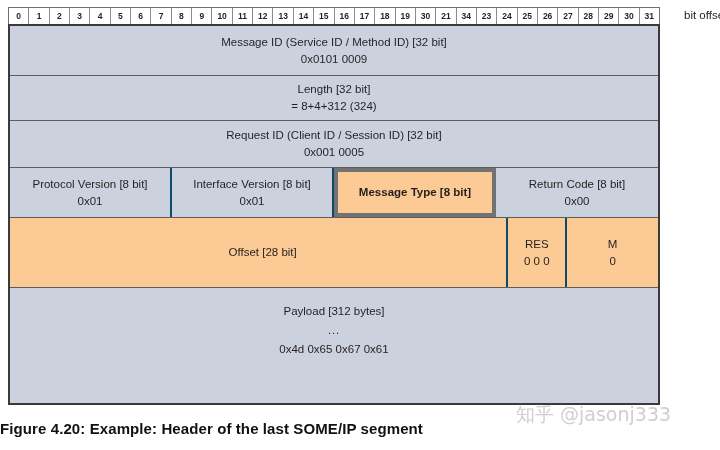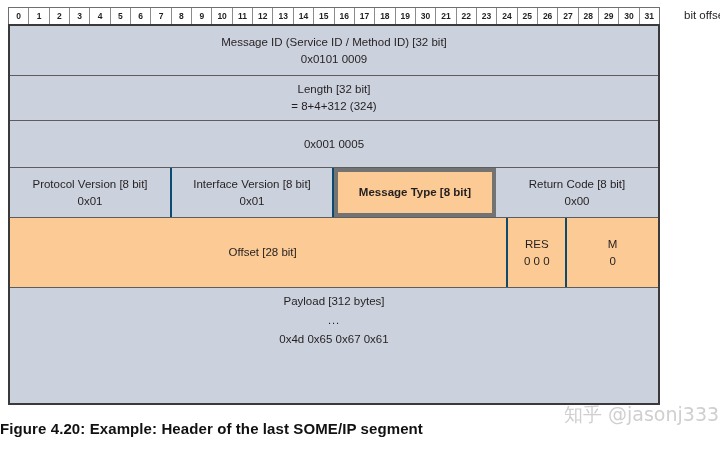--- a/index.html
+++ b/index.html
@@ -111,41 +111,41 @@
   .r-quad    { height: 50px; }
   .r-offset  { height: 70px; }
   .r-payload { height: 115px; border-bottom: none; }
 
   .w-full { width: 100%; }
   .w-quarter { width: 25%; }
   .w-offset { width: 76.9%; padding-left: 12px; }
   .w-res { width: 9.1%; }
   .w-m  { width: 14.0%; }
 
-  .r-payload .pcell { justify-content: flex-start; padding-top: 4px; }
+  .r-payload .pcell { justify-content: flex-start; padding-top: 14px; }
   .r-payload .ln { line-height: 19px; }
   .dots { letter-spacing: 1px; font-size: 11px; line-height: 16px; }
 
   
   .caption {
     position: absolute;
     left: 0;
     top: 420px;
     width: 720px;
     text-align: left;
     font-size: 15px;
     font-weight: bold;
     color: #111111;
     letter-spacing: 0.1px;
   }
 
   
   .watermark {
     position: absolute;
-    left: 564px;
+    left: 516px;
     top: 402px;
     font-size: 19px;
     color: #cfcfcf;
     white-space: nowrap;
     pointer-events: none;
     font-family: "DejaVu Sans", sans-serif;
   }
 </style>
 </head>
 <body>
@@ -168,21 +168,21 @@
     <div class="bit-cell">12</div>
     <div class="bit-cell">13</div>
     <div class="bit-cell">14</div>
     <div class="bit-cell">15</div>
     <div class="bit-cell">16</div>
     <div class="bit-cell">17</div>
     <div class="bit-cell">18</div>
     <div class="bit-cell">19</div>
     <div class="bit-cell">30</div>
     <div class="bit-cell">21</div>
-    <div class="bit-cell">22</div>
+    <div class="bit-cell">34</div>
     <div class="bit-cell">23</div>
     <div class="bit-cell">24</div>
     <div class="bit-cell">25</div>
     <div class="bit-cell">26</div>
     <div class="bit-cell">27</div>
     <div class="bit-cell">28</div>
     <div class="bit-cell">29</div>
     <div class="bit-cell">30</div>
     <div class="bit-cell">31</div>
   </div>
@@ -200,20 +200,21 @@
 
     <div class="prow r-length">
       <div class="pcell w-full">
         <span class="ln">Length [32 bit]</span>
         <span class="ln val">= 8+4+312 (324)</span>
       </div>
     </div>
 
     <div class="prow r-reqid">
       <div class="pcell w-full">
+        <span class="ln">Request ID (Client ID / Session ID) [32 bit]</span>
         <span class="ln val">0x001 0005</span>
       </div>
     </div>
 
     <div class="prow r-quad">
       <div class="pcell w-quarter">
         <span class="ln">Protocol Version [8 bit]</span>
         <span class="ln val">0x01</span>
       </div>
       <div class="pcell w-quarter">

